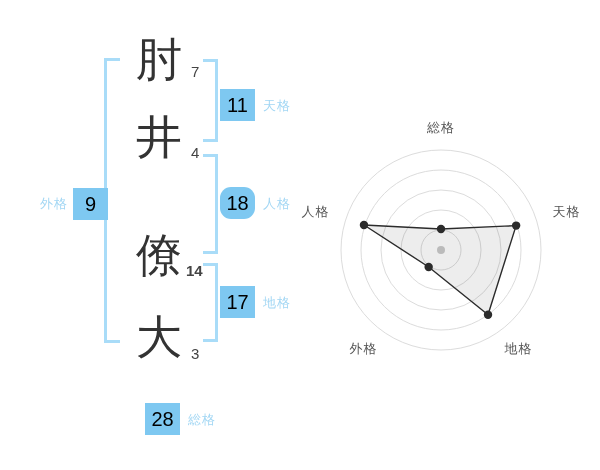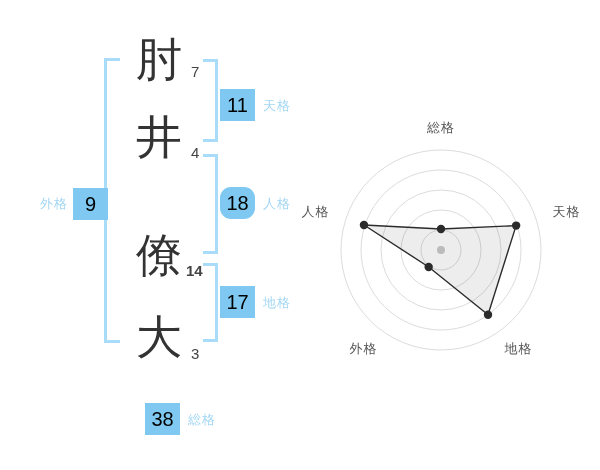--- a/index.html
+++ b/index.html
@@ -62,21 +62,21 @@
 
   <div class="abs score-box" style="left:220px;top:187px;border-radius:11px;">18</div>
   <div class="abs score-label" style="left:263px;top:197px;">人格</div>
 
   <div class="abs score-box" style="left:220px;top:286px;">17</div>
   <div class="abs score-label" style="left:263px;top:296px;">地格</div>
 
   <div class="abs score-label" style="left:40px;top:197px;">外格</div>
   <div class="abs score-box" style="left:73px;top:188px;">9</div>
 
-  <div class="abs score-box" style="left:145px;top:403px;">38</div>
+  <div class="abs score-box" style="left:145px;top:403px;">28</div>
   <div class="abs score-label" style="left:188px;top:413px;">総格</div>
 
   <svg id="radar" class="abs" style="left:0;top:0;" width="600" height="470" viewBox="0 0 600 470" xmlns="http://www.w3.org/2000/svg">
       <circle cx="441" cy="250" r="20" fill="none" stroke="#dcdcdc" stroke-width="1"></circle>
       <circle cx="441" cy="250" r="40" fill="none" stroke="#dcdcdc" stroke-width="1"></circle>
       <circle cx="441" cy="250" r="60" fill="none" stroke="#dcdcdc" stroke-width="1"></circle>
       <circle cx="441" cy="250" r="80" fill="none" stroke="#dcdcdc" stroke-width="1"></circle>
       <circle cx="441" cy="250" r="100" fill="none" stroke="#dcdcdc" stroke-width="1"></circle>
       <polygon points="441.0,229.0 516.1,225.6 488.0,314.7 428.7,267.0 364.0,225.0" fill="#000000" fill-opacity="0.07" stroke="#2b2b2b" stroke-width="1.4" stroke-linejoin="round"></polygon>
       <circle cx="441" cy="229" r="4.2" fill="#2b2b2b"></circle>

